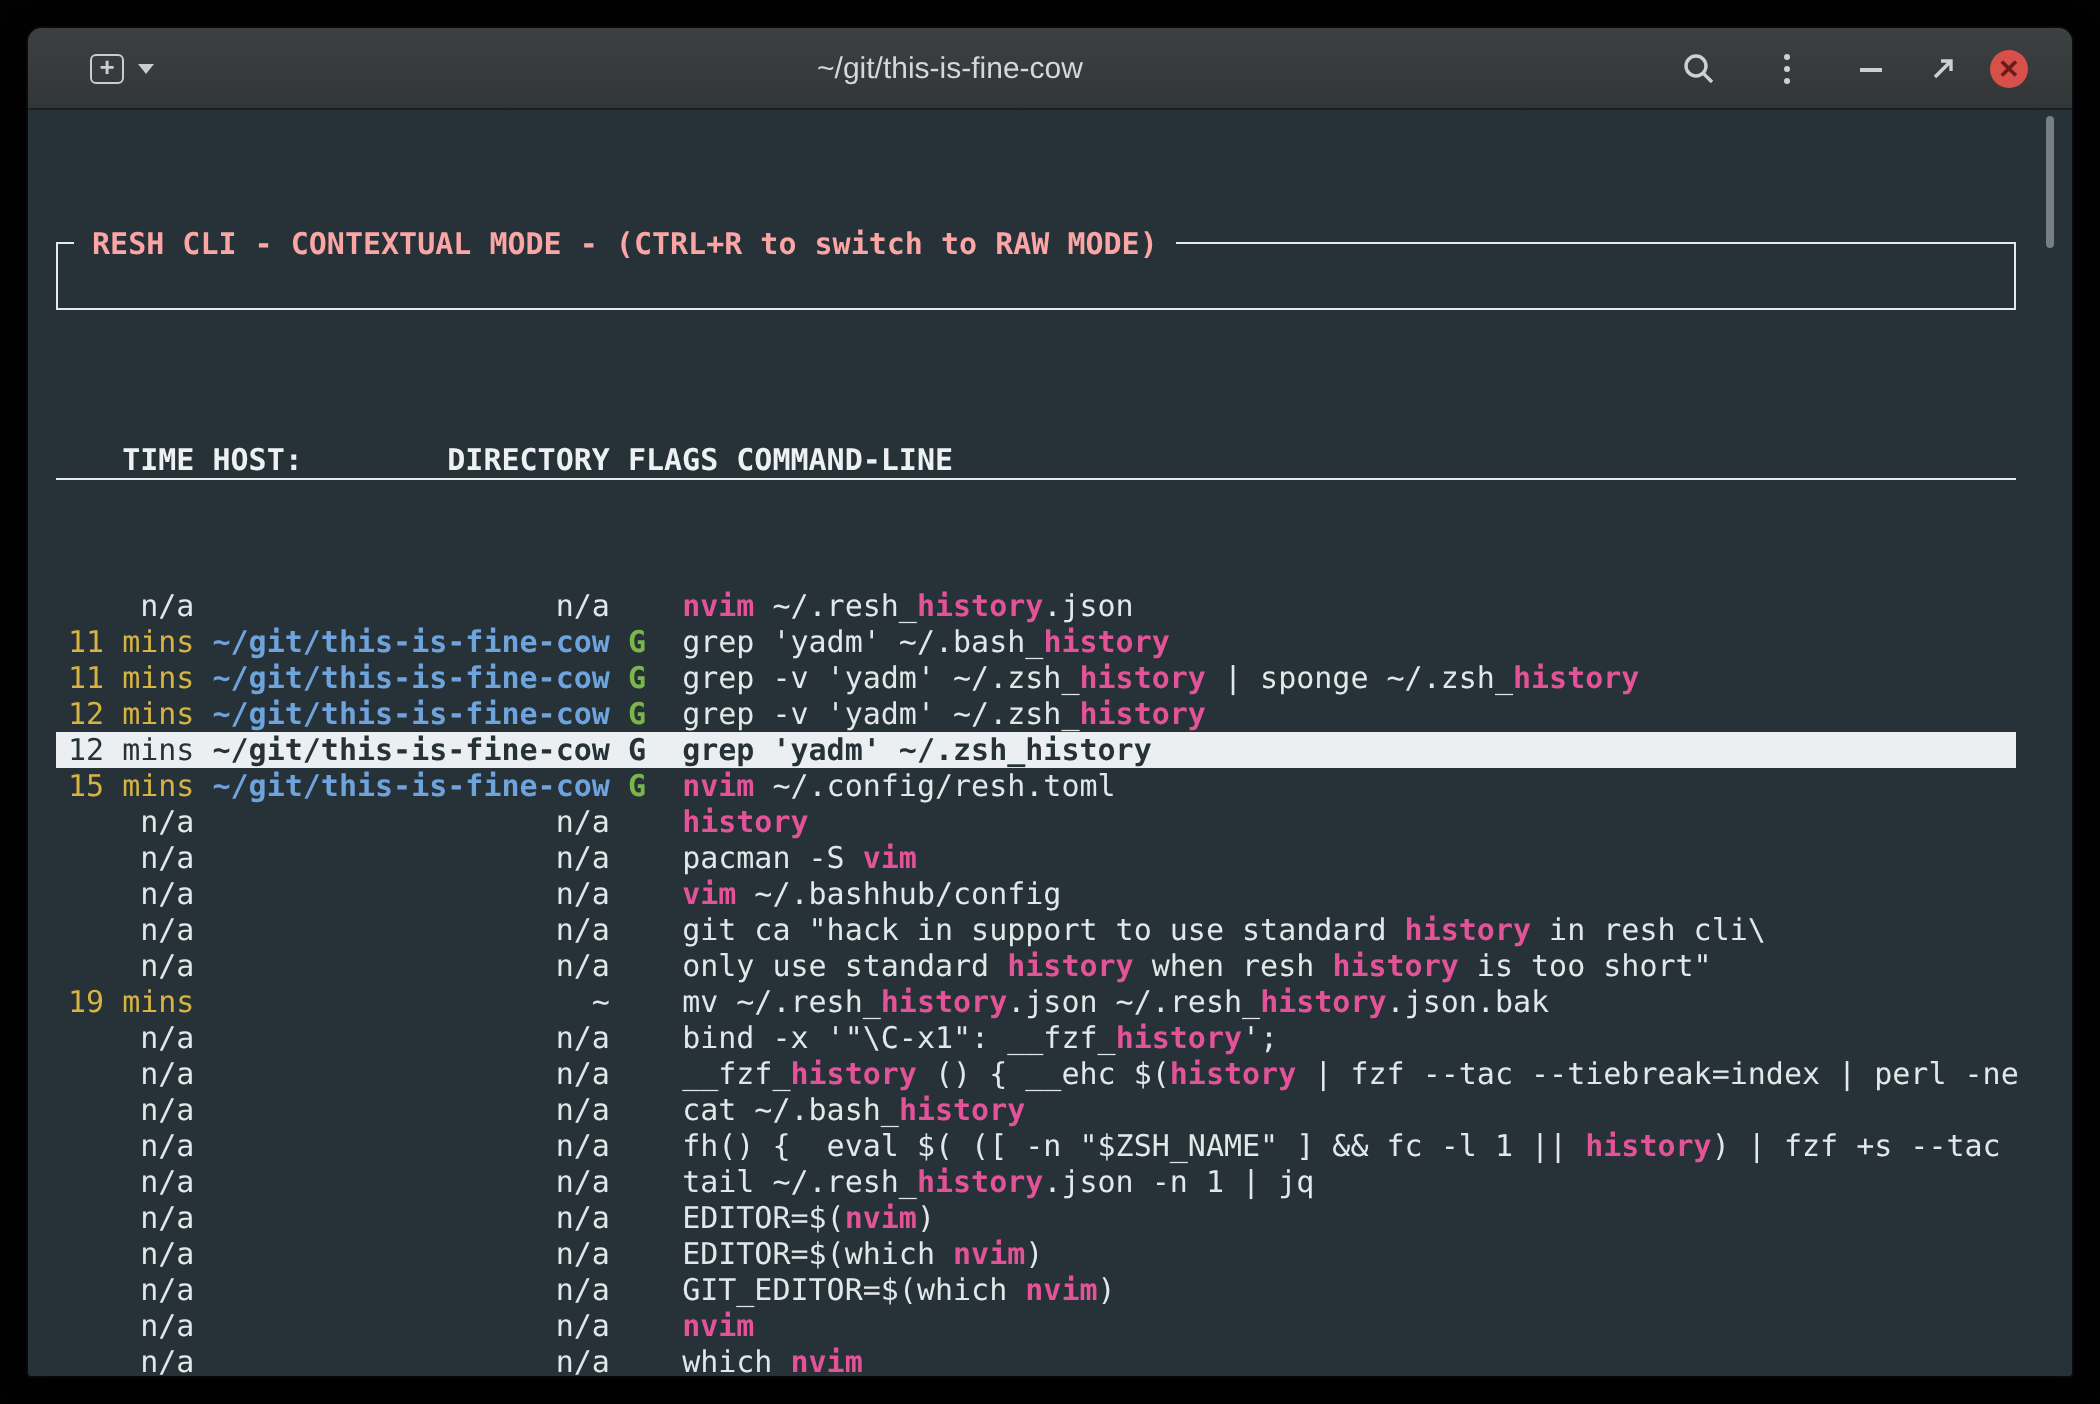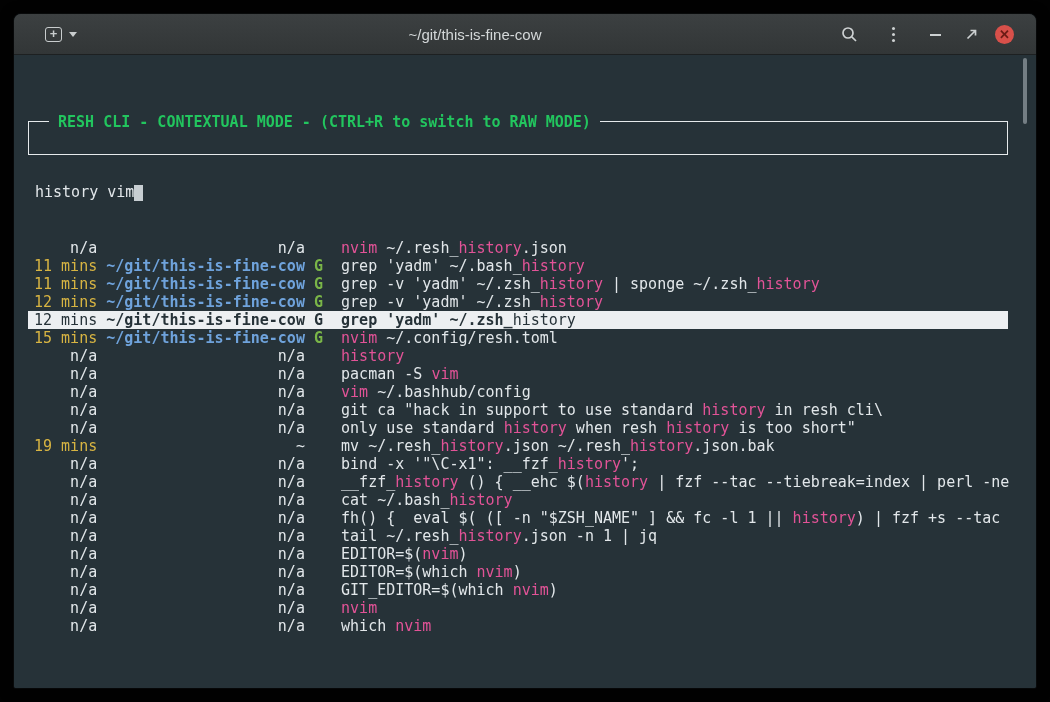--- a/index.html
+++ b/index.html
@@ -40,34 +40,34 @@
 
   
   .term { position:absolute; top:41px; left:0; right:0; bottom:0;
           background:var(--terminal-bg,#263238); color:var(--terminal-fg,#e2e7ea);
           font-size:15px; line-height:18px; padding:12px 28px 0 14px;
           overflow:hidden; }
   .term, .term * { white-space:pre; }
 
   .searchbox { position:relative; border:1px solid #e6eaec; height:34px;
                margin-bottom:12px; }
-  .boxtitle { position:absolute; top:-9px; left:20px; background:var(--terminal-bg,#263238);
-              font-weight:bold; color:#22c55e; }
+  .boxtitle { position:absolute; top:-9px; left:8px; background:var(--terminal-bg,#263238);
+              font-weight:bold; color:#fca5a5; }
   .queryline { padding:7px 0 0 6px; }
   .cursor { display:inline-block; width:9px; height:16px; background:#c7ced2;
             vertical-align:text-bottom; }
 
   .tbl-header { font-weight:bold; color:#eef1f3; padding-left:6px; height:19px;
                 border-bottom:1px solid #e6eaec; }
 
   .row { height:18px; padding-left:6px; }
   .c-time { color:var(--time,#d7b442); font-weight:normal; }
   .c-host { color:var(--directory,#6fa3dc); font-weight:bold; }
   .c-flag { color:var(--git-flag,#7ab648); font-weight:bold; }
-  .hl     { color:var(--match,#e25397); font-weight:normal; }
+  .hl     { color:var(--match,#e25397); font-weight:bold; }
   .row.selected { background:var(--selected-bg,#eceff1); font-weight:bold; }
   .row.selected, .row.selected span { color:var(--selected-fg,#263238) !important; }
 
   .scrollthumb { position:absolute; right:9px; top:3px; width:4px; height:66px;
                  border-radius:2px; background:rgba(158,168,173,.65); }
 </style>
 </head>
 <body>
 
 <div class="window">
@@ -103,23 +103,23 @@
       <div class="close-btn">
         <span>✕</span>
       </div>
     </div>
   </div>
 
   <div class="term">
 
     <div class="searchbox">
       <span class="boxtitle"> RESH CLI - CONTEXTUAL MODE - (CTRL+R to switch to RAW MODE) </span>
-      <div class="queryline"><span>history vim</span><span class="cursor"></span></div>
     </div>
 
+    <div class="tbl-header">   TIME HOST:        DIRECTORY FLAGS COMMAND-LINE</div>
 
     <div class="rows" id="rows"><div class="row"><span class="">    n/a</span> <span class="">                   n/a</span> <span class="c-flag"> </span>  <span><span class="hl">nvim</span> ~/.resh_<span class="hl">history</span>.json</span></div><div class="row"><span class="c-time">11 mins</span> <span class="c-host">~/git/this-is-fine-cow</span> <span class="c-flag">G</span>  <span>grep 'yadm' ~/.bash_<span class="hl">history</span></span></div><div class="row"><span class="c-time">11 mins</span> <span class="c-host">~/git/this-is-fine-cow</span> <span class="c-flag">G</span>  <span>grep -v 'yadm' ~/.zsh_<span class="hl">history</span> | sponge ~/.zsh_<span class="hl">history</span></span></div><div class="row"><span class="c-time">12 mins</span> <span class="c-host">~/git/this-is-fine-cow</span> <span class="c-flag">G</span>  <span>grep -v 'yadm' ~/.zsh_<span class="hl">history</span></span></div><div class="row selected"><span class="c-time">12 mins</span> <span class="c-host">~/git/this-is-fine-cow</span> <span class="c-flag">G</span>  <span>grep 'yadm' ~/.zsh_<span class="hl">history</span></span></div><div class="row"><span class="c-time">15 mins</span> <span class="c-host">~/git/this-is-fine-cow</span> <span class="c-flag">G</span>  <span><span class="hl">nvim</span> ~/.config/resh.toml</span></div><div class="row"><span class="">    n/a</span> <span class="">                   n/a</span> <span class="c-flag"> </span>  <span><span class="hl">history</span></span></div><div class="row"><span class="">    n/a</span> <span class="">                   n/a</span> <span class="c-flag"> </span>  <span>pacman -S <span class="hl">vim</span></span></div><div class="row"><span class="">    n/a</span> <span class="">                   n/a</span> <span class="c-flag"> </span>  <span><span class="hl">vim</span> ~/.bashhub/config</span></div><div class="row"><span class="">    n/a</span> <span class="">                   n/a</span> <span class="c-flag"> </span>  <span>git ca "hack in support to use standard <span class="hl">history</span> in resh cli\</span></div><div class="row"><span class="">    n/a</span> <span class="">                   n/a</span> <span class="c-flag"> </span>  <span>only use standard <span class="hl">history</span> when resh <span class="hl">history</span> is too short"</span></div><div class="row"><span class="c-time">19 mins</span> <span class="">                     ~</span> <span class="c-flag"> </span>  <span>mv ~/.resh_<span class="hl">history</span>.json ~/.resh_<span class="hl">history</span>.json.bak</span></div><div class="row"><span class="">    n/a</span> <span class="">                   n/a</span> <span class="c-flag"> </span>  <span>bind -x '"\C-x1": __fzf_<span class="hl">history</span>';</span></div><div class="row"><span class="">    n/a</span> <span class="">                   n/a</span> <span class="c-flag"> </span>  <span>__fzf_<span class="hl">history</span> () { __ehc $(<span class="hl">history</span> | fzf --tac --tiebreak=index | perl -ne</span></div><div class="row"><span class="">    n/a</span> <span class="">                   n/a</span> <span class="c-flag"> </span>  <span>cat ~/.bash_<span class="hl">history</span></span></div><div class="row"><span class="">    n/a</span> <span class="">                   n/a</span> <span class="c-flag"> </span>  <span>fh() {  eval $( ([ -n "$ZSH_NAME" ] &amp;&amp; fc -l 1 || <span class="hl">history</span>) | fzf +s --tac</span></div><div class="row"><span class="">    n/a</span> <span class="">                   n/a</span> <span class="c-flag"> </span>  <span>tail ~/.resh_<span class="hl">history</span>.json -n 1 | jq</span></div><div class="row"><span class="">    n/a</span> <span class="">                   n/a</span> <span class="c-flag"> </span>  <span>EDITOR=$(<span class="hl">nvim</span>)</span></div><div class="row"><span class="">    n/a</span> <span class="">                   n/a</span> <span class="c-flag"> </span>  <span>EDITOR=$(which <span class="hl">nvim</span>)</span></div><div class="row"><span class="">    n/a</span> <span class="">                   n/a</span> <span class="c-flag"> </span>  <span>GIT_EDITOR=$(which <span class="hl">nvim</span>)</span></div><div class="row"><span class="">    n/a</span> <span class="">                   n/a</span> <span class="c-flag"> </span>  <span><span class="hl">nvim</span></span></div><div class="row"><span class="">    n/a</span> <span class="">                   n/a</span> <span class="c-flag"> </span>  <span>which <span class="hl">nvim</span></span></div></div>
 
     
 
     
 
     <div class="scrollthumb"></div>
   </div>
 </div>

